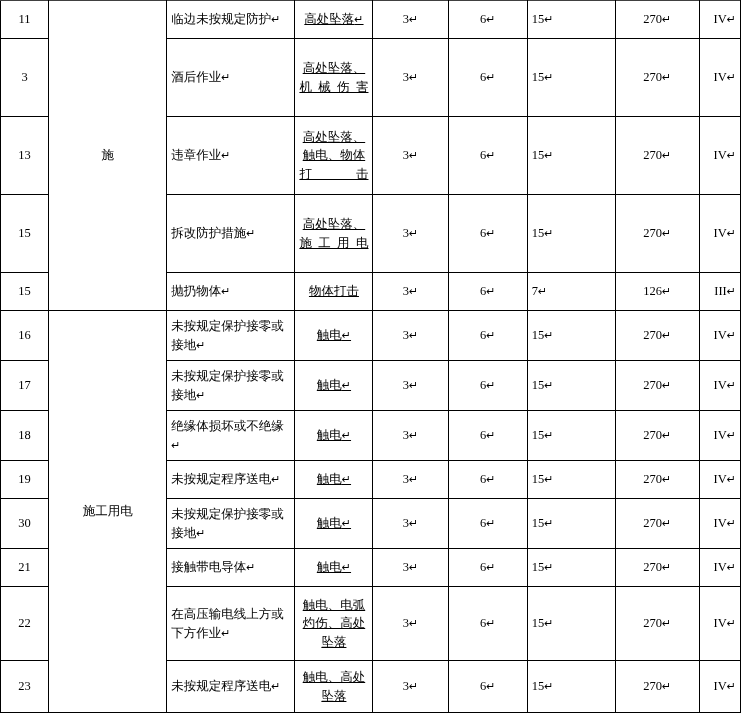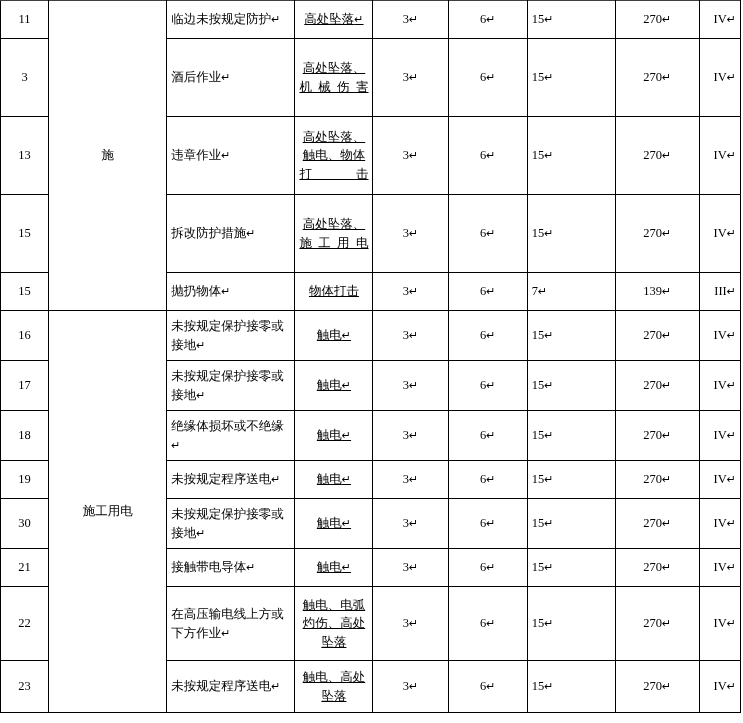--- a/index.html
+++ b/index.html
@@ -131,21 +131,21 @@
         <td class="c-lvl lvl"><span>IV</span><span class="mark">↵</span></td>
       </tr>
 
       <tr style="height:38px">
         <td class="c-no num">15</td>
         <td class="c-item"><span>抛扔物体</span><span class="mark">↵</span></td>
         <td class="c-type"><span>物体打击</span></td>
         <td class="c-n1 num"><span>3</span><span class="mark">↵</span></td>
         <td class="c-n2 num"><span>6</span><span class="mark">↵</span></td>
         <td class="c-n3 num"><span>7</span><span class="mark">↵</span></td>
-        <td class="c-n4 num"><span>139</span><span class="mark">↵</span></td>
+        <td class="c-n4 num"><span>126</span><span class="mark">↵</span></td>
         <td class="c-lvl lvl"><span>III</span><span class="mark">↵</span></td>
       </tr>
 
       <tr style="height:50px">
         <td class="c-no num">16</td>
         <td class="c-cat vcat" rowspan="8">施工用电</td>
         <td class="c-item"><span>未按规定保护接零或接地</span><span class="mark">↵</span></td>
         <td class="c-type"><span>触电</span><span class="mark">↵</span></td>
         <td class="c-n1 num"><span>3</span><span class="mark">↵</span></td>
         <td class="c-n2 num"><span>6</span><span class="mark">↵</span></td>

